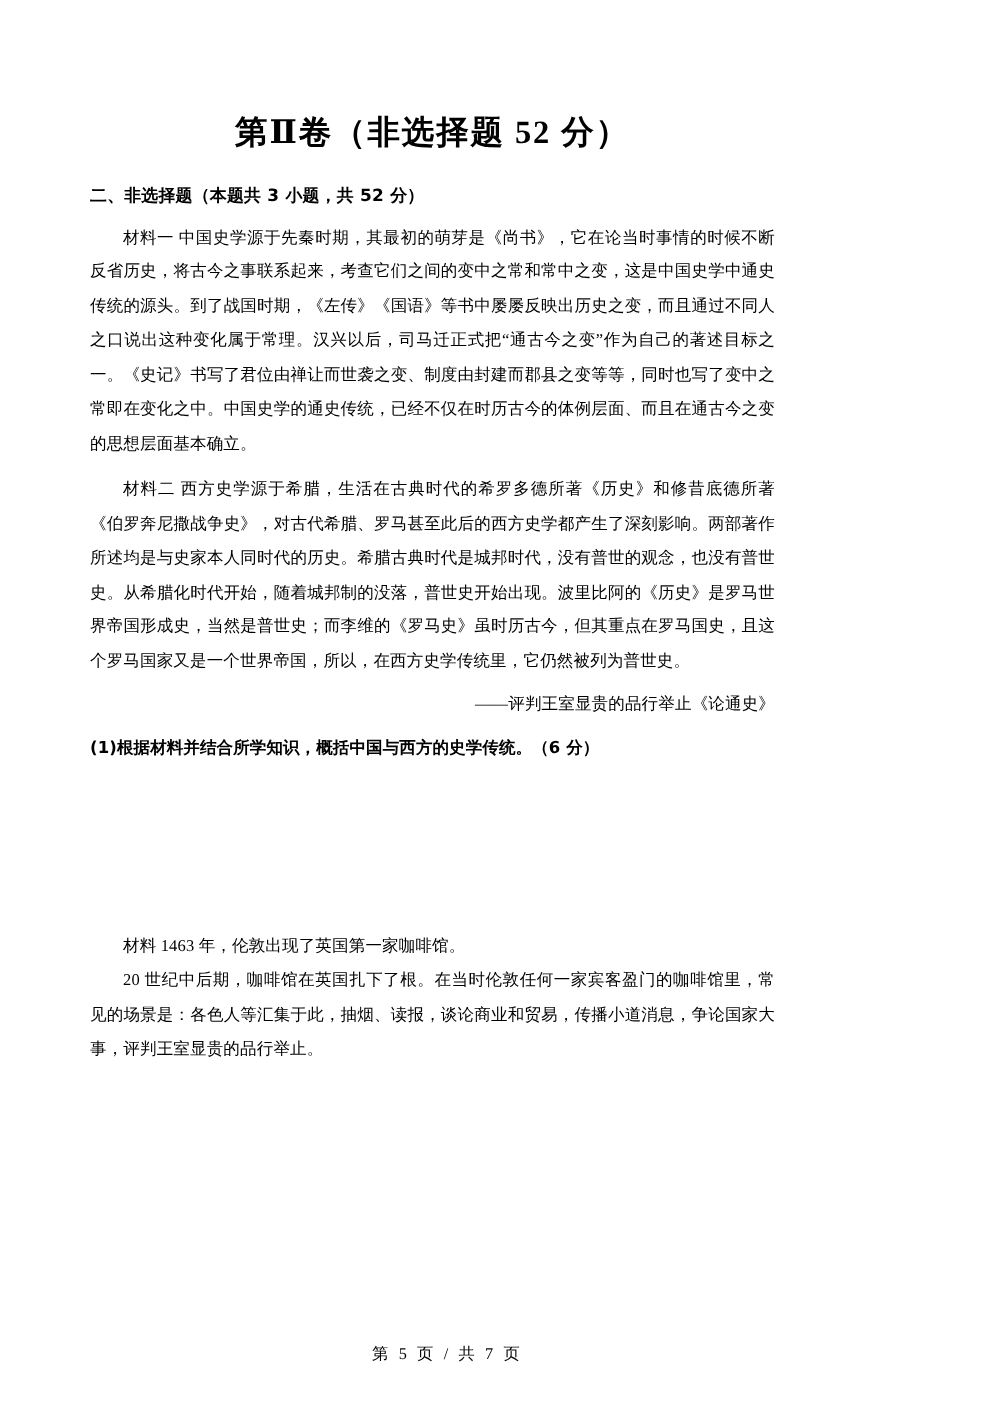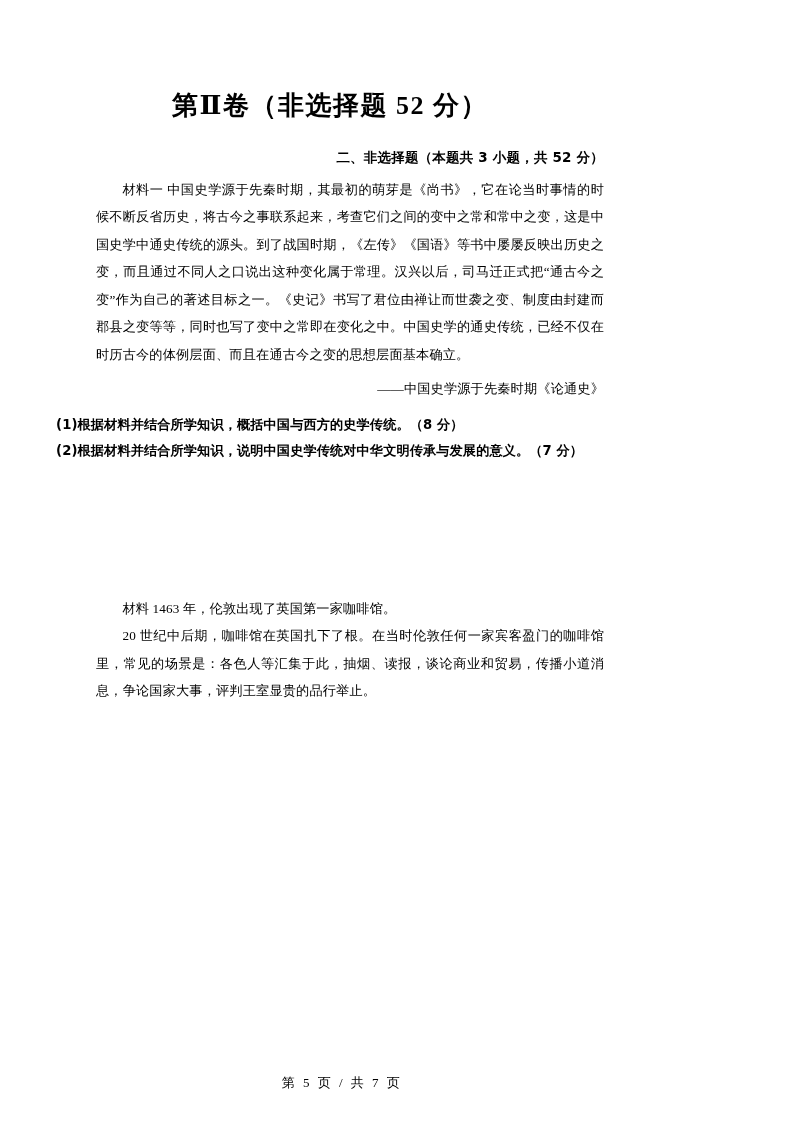--- a/index.html
+++ b/index.html
@@ -12,21 +12,21 @@
     height: 1122px;
     position: relative;
     overflow: hidden;
     font-family: "Liberation Serif", "DejaVu Serif", serif;
     color: #000000;
     -webkit-font-smoothing: antialiased;
   }
 
   .page {
     position: absolute;
-    left: 0;
+    left: 16px;
     top: 0;
     width: 660px;
     height: 1122px;
     box-sizing: border-box;
     padding: 0 56px;
   }
 
   
   .paper-title {
     text-align: center;
@@ -41,21 +41,20 @@
 
   
   .section-heading {
     font-family: "DejaVu Sans", "Liberation Sans", sans-serif;
     font-weight: bold;
     font-size: 13.5px;
     letter-spacing: 0.2px;
     margin: 0;
     padding-top: 24px;
     line-height: 1.5;
-    text-align: right;
   }
 
   
   .question-head {
     font-family: "DejaVu Sans", "Liberation Sans", sans-serif;
     font-weight: bold;
     font-size: 14px;
     letter-spacing: 0.2px;
     margin: 0;
     padding-top: 13px;
@@ -67,21 +66,20 @@
     font-family: "Liberation Serif", "DejaVu Serif", serif;
     font-size: 13.2px;
     line-height: 27.5px;
     text-align: justify;
     text-justify: inter-ideograph;
     margin: 0;
     letter-spacing: 0.15px;
   }
   .body-para.indent {
     text-indent: 2em;
-    margin-left: 40px;
   }
   .para-gap-top {
     margin-top: 9px;
   }
 
   
   .source-line {
     font-family: "Liberation Serif", "DejaVu Serif", serif;
     font-size: 13.2px;
     line-height: 27.5px;
@@ -125,26 +123,26 @@
 
 <div class="page">
 
   <h1 class="paper-title">第Ⅱ卷（非选择题 52 分）</h1>
 
   <p class="section-heading">二、非选择题（本题共 3 小题，共 52 分）</p>
 
 
   <p class="body-para indent para-gap-top">材料一  中国史学源于先秦时期，其最初的萌芽是《尚书》，它在论当时事情的时候不断反省历史，将古今之事联系起来，考查它们之间的变中之常和常中之变，这是中国史学中通史传统的源头。到了战国时期，《左传》《国语》等书中屡屡反映出历史之变，而且通过不同人之口说出这种变化属于常理。汉兴以后，司马迁正式把“通古今之变”作为自己的著述目标之一。《史记》书写了君位由禅让而世袭之变、制度由封建而郡县之变等等，同时也写了变中之常即在变化之中。中国史学的通史传统，已经不仅在时历古今的体例层面、而且在通古今之变的思想层面基本确立。</p>
 
+  <p class="body-para indent para-gap-top">材料二  西方史学源于希腊，生活在古典时代的希罗多德所著《历史》和修昔底德所著《伯罗奔尼撒战争史》，对古代希腊、罗马甚至此后的西方史学都产生了深刻影响。两部著作所述均是与史家本人同时代的历史。希腊古典时代是城邦时代，没有普世的观念，也没有普世史。从希腊化时代开始，随着城邦制的没落，普世史开始出现。波里比阿的《历史》是罗马世界帝国形成史，当然是普世史；而李维的《罗马史》虽时历古今，但其重点在罗马国史，且这个罗马国家又是一个世界帝国，所以，在西方史学传统里，它仍然被列为普世史。</p>
 
-  <p class="source-line">——中国史学源于先秦时期《论通史》</p>
+  <p class="source-line">——评判王室显贵的品行举止《论通史》</p>
 
-  <p class="sub-question first">(1)根据材料并结合所学知识，概括中国与西方的史学传统。（8 分）</p>
+  <p class="sub-question first">(1)根据材料并结合所学知识，概括中国与西方的史学传统。（6 分）</p>
 
-  <p class="sub-question">(2)根据材料并结合所学知识，说明中国史学传统对中华文明传承与发展的意义。（7 分）</p>
 
   <div class="answer-space"></div>
 
 
   <p class="body-para indent para-gap-top">材料  1463 年，伦敦出现了英国第一家咖啡馆。</p>
 
   <p class="body-para indent">20 世纪中后期，咖啡馆在英国扎下了根。在当时伦敦任何一家宾客盈门的咖啡馆里，常见的场景是：各色人等汇集于此，抽烟、读报，谈论商业和贸易，传播小道消息，争论国家大事，评判王室显贵的品行举止。</p>
 
 
   <div class="page-footer">

